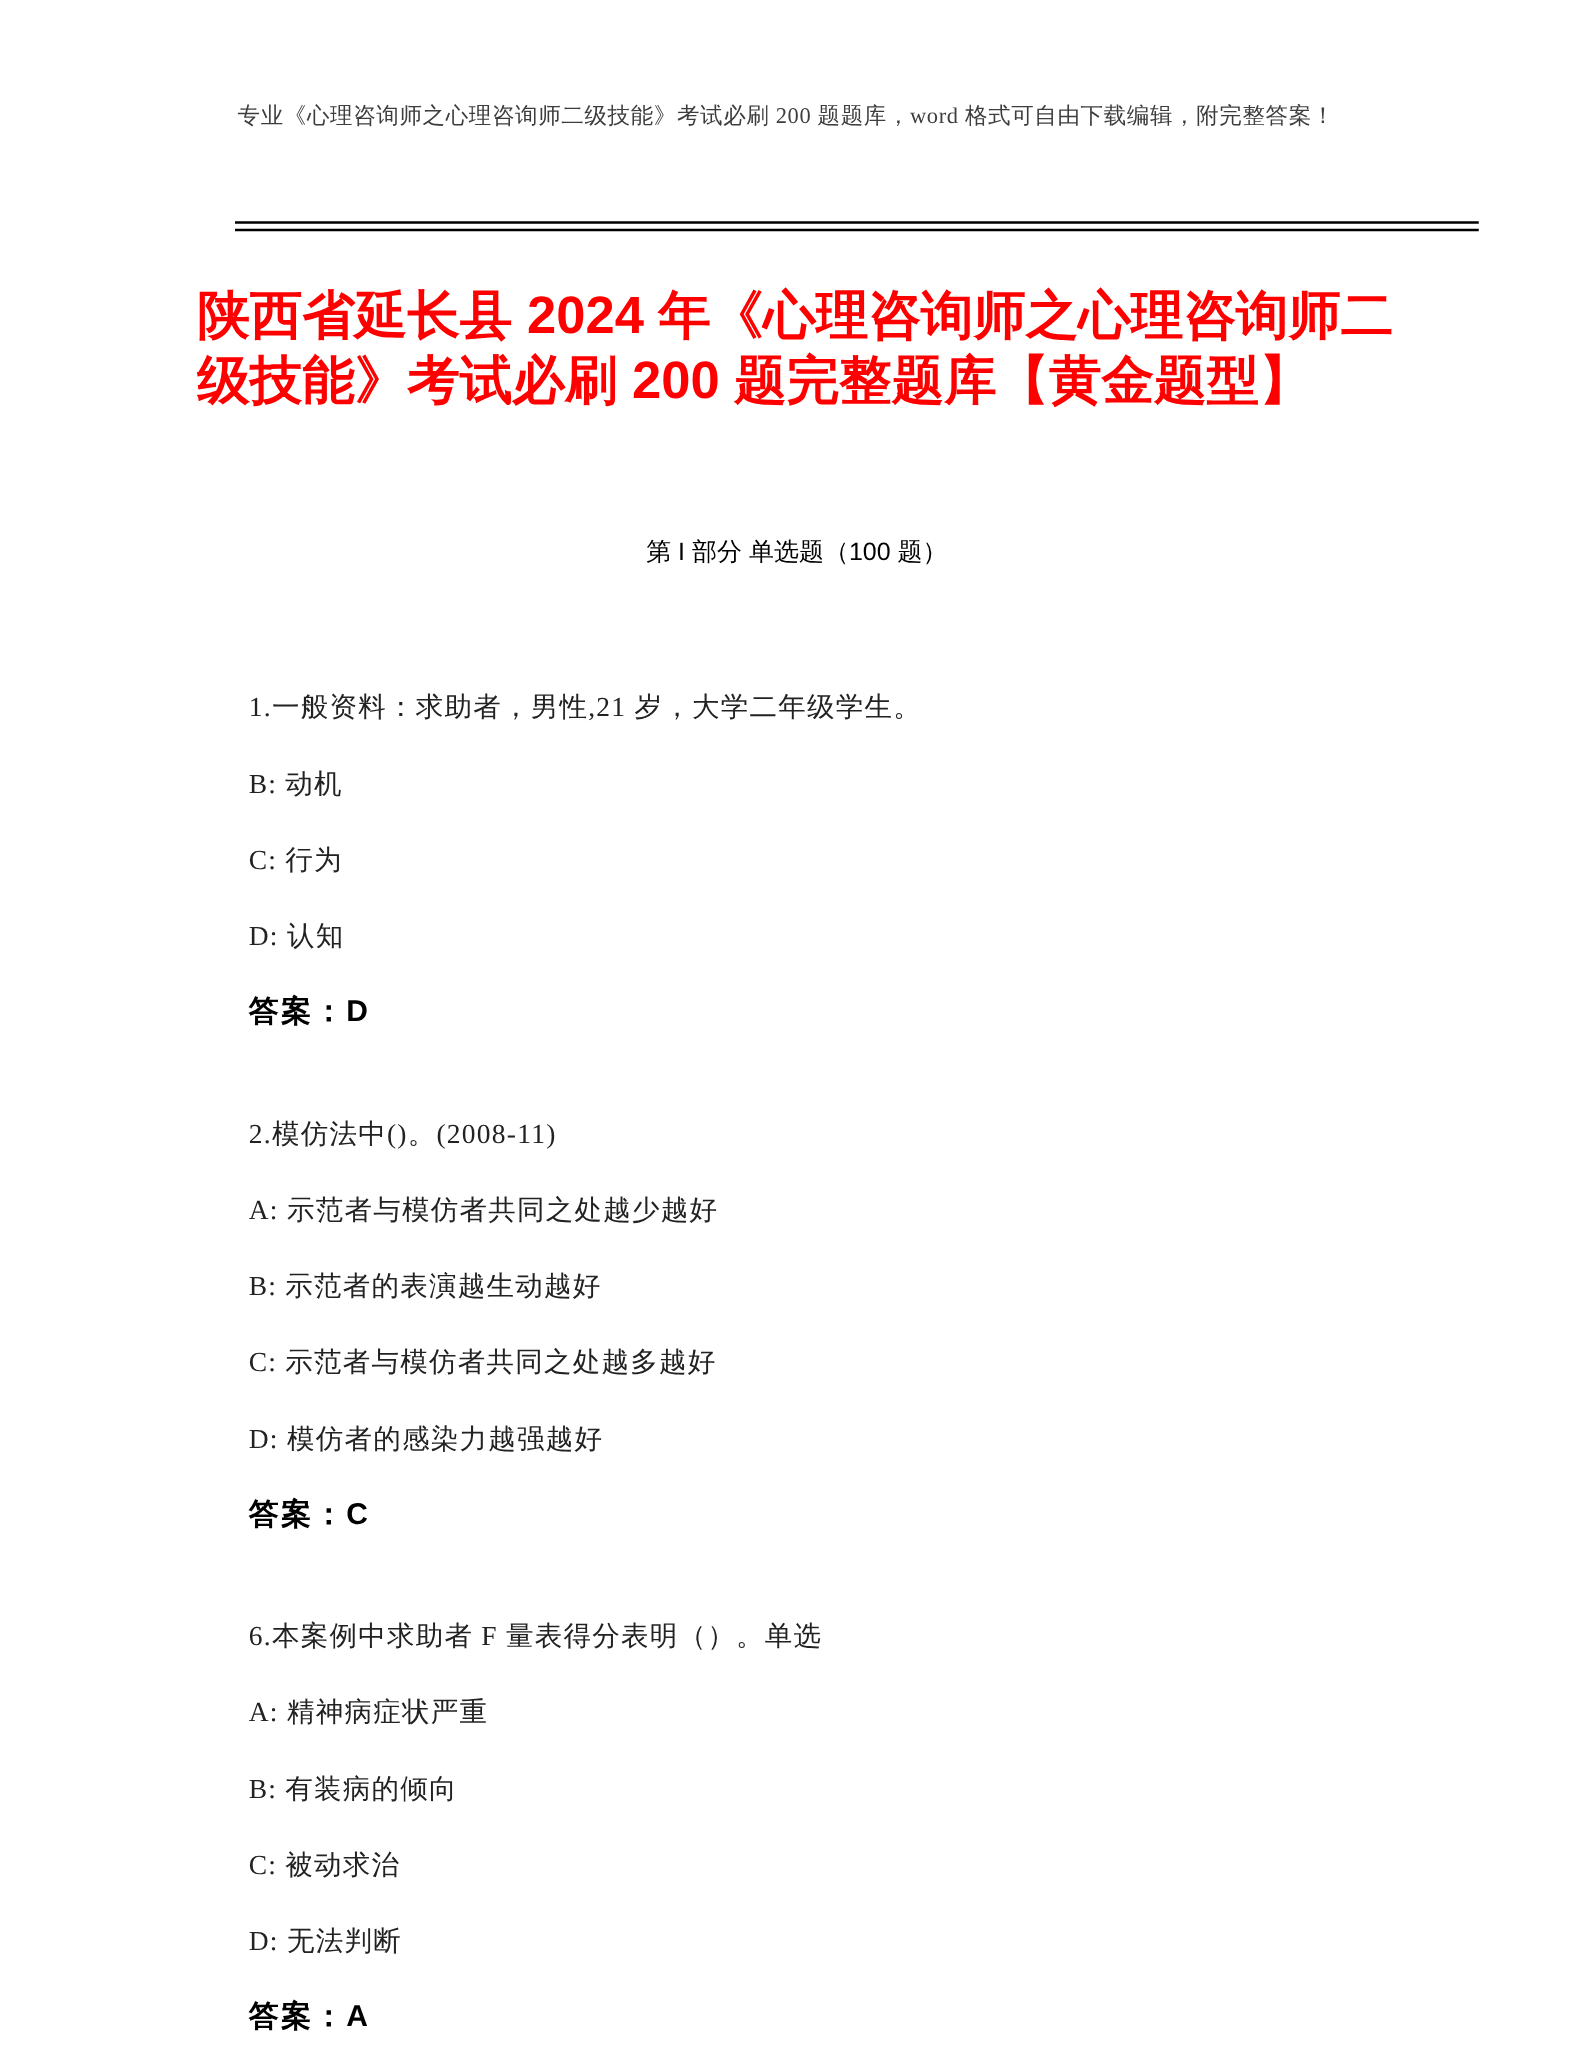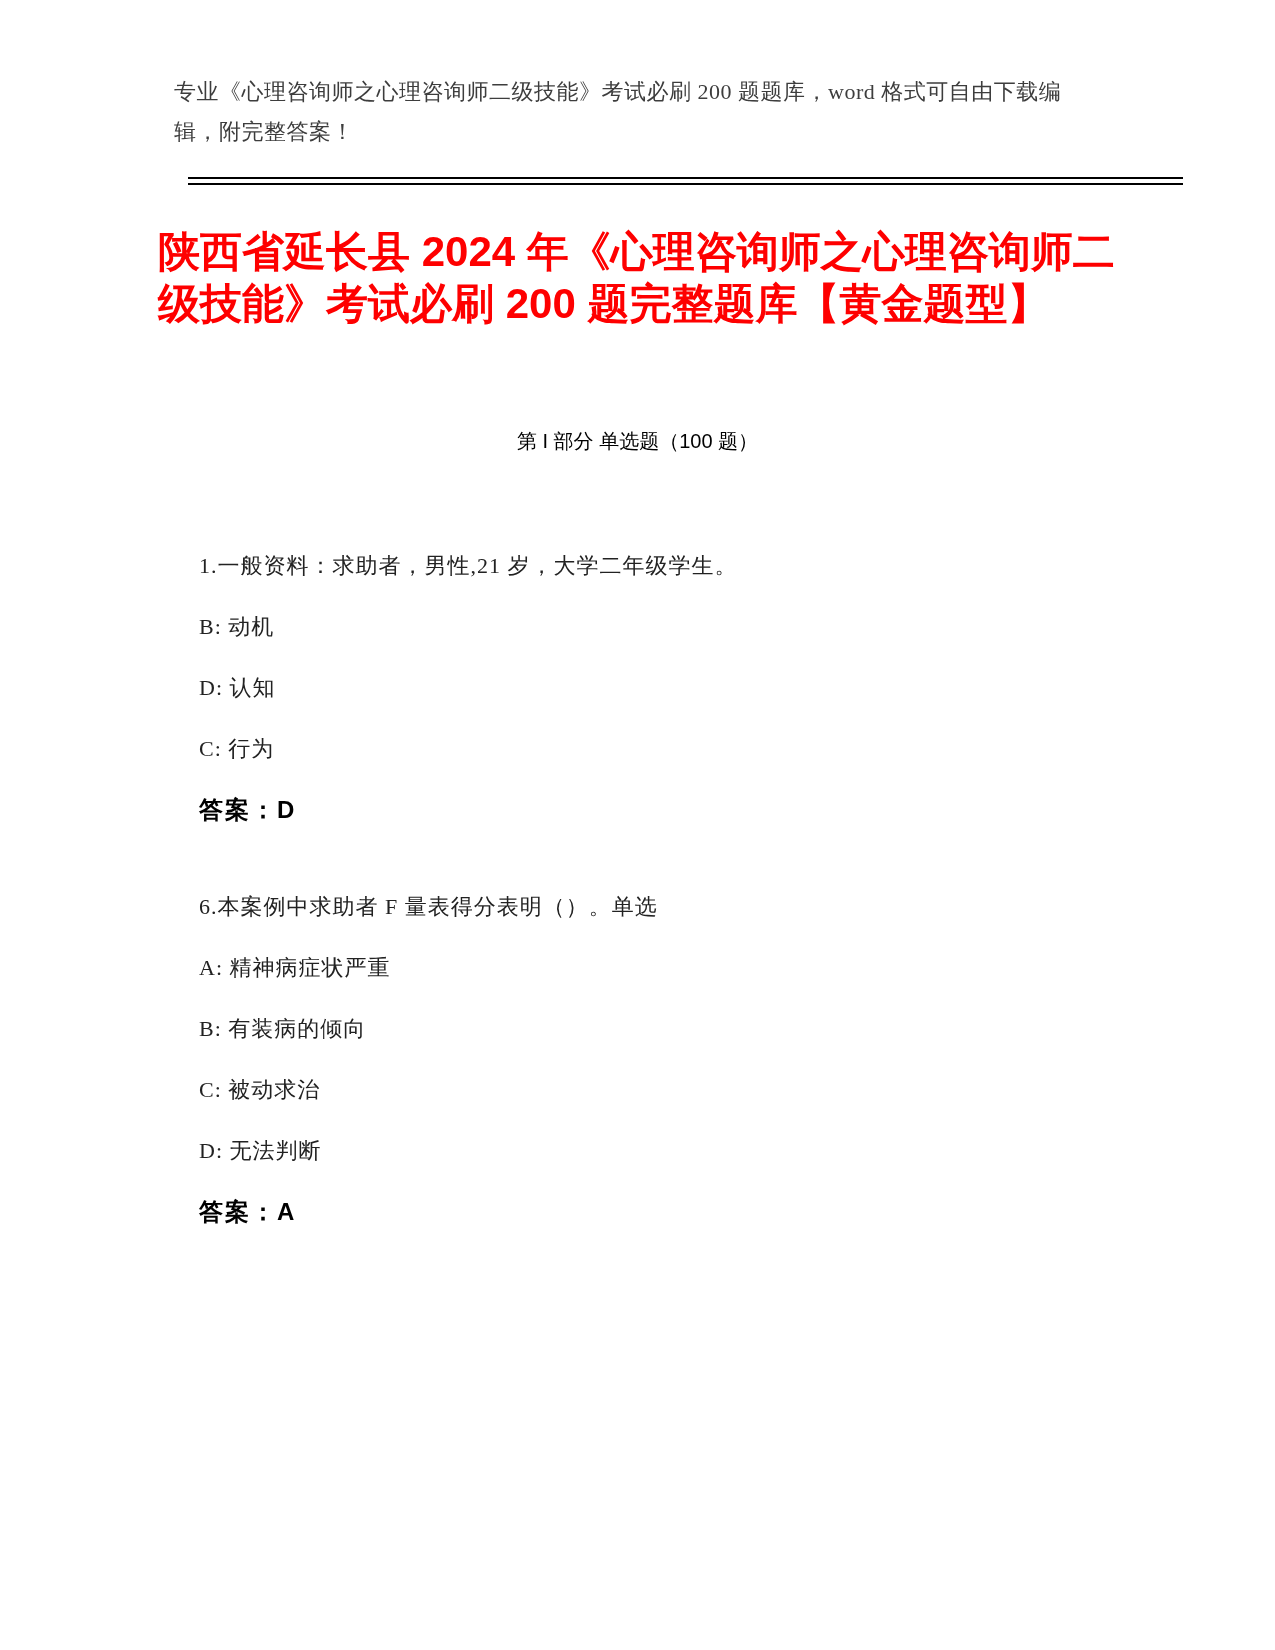--- a/index.html
+++ b/index.html
@@ -11,25 +11,25 @@
     position: relative;
     width: 1275px;
     height: 1650px;
     background: #ffffff;
     overflow: hidden;
     font-family: "Liberation Serif", serif;
   }
   
   .header-text {
     position: absolute;
-    left: 174px;
+    left: 190px;
     top: 72px;
     width: 910px;
     margin: 0;
-    font-size: 22px;
+    font-size: 18px;
     line-height: 40px;
     color: #3d3d3d;
     letter-spacing: 0.5px;
   }
   .header-rule {
     position: absolute;
     left: 188px;
     top: 177px;
     width: 995px;
     height: 4px;
@@ -98,25 +98,33 @@
 
   <h1 class="doc-title">陕西省延长县 2024 年《心理咨询师之心理咨询师二级技能》考试必刷 200 题完整题库【黄金题型】</h1>
 
   <h2 class="section-heading">第 I 部分 单选题（100 题）</h2>
 
   <div class="questions">
 
     <section class="question">
       <p class="q-title">1.一般资料：求助者，男性,21 岁，大学二年级学生。</p>
       <p class="q-option">B: 动机</p>
+      <p class="q-option">C: 行为</p>
       <p class="q-option">D: 认知</p>
-      <p class="q-option">C: 行为</p>
       <p class="q-answer">答案：D</p>
     </section>
 
+    <section class="question">
+      <p class="q-title">2.模仿法中()。(2008-11)</p>
+      <p class="q-option">A: 示范者与模仿者共同之处越少越好</p>
+      <p class="q-option">B: 示范者的表演越生动越好</p>
+      <p class="q-option">C: 示范者与模仿者共同之处越多越好</p>
+      <p class="q-option">D: 模仿者的感染力越强越好</p>
+      <p class="q-answer">答案：C</p>
+    </section>
 
     <section class="question">
       <p class="q-title">6.本案例中求助者 F 量表得分表明（）。单选</p>
       <p class="q-option">A: 精神病症状严重</p>
       <p class="q-option">B: 有装病的倾向</p>
       <p class="q-option">C: 被动求治</p>
       <p class="q-option">D: 无法判断</p>
       <p class="q-answer">答案：A</p>
     </section>
 

